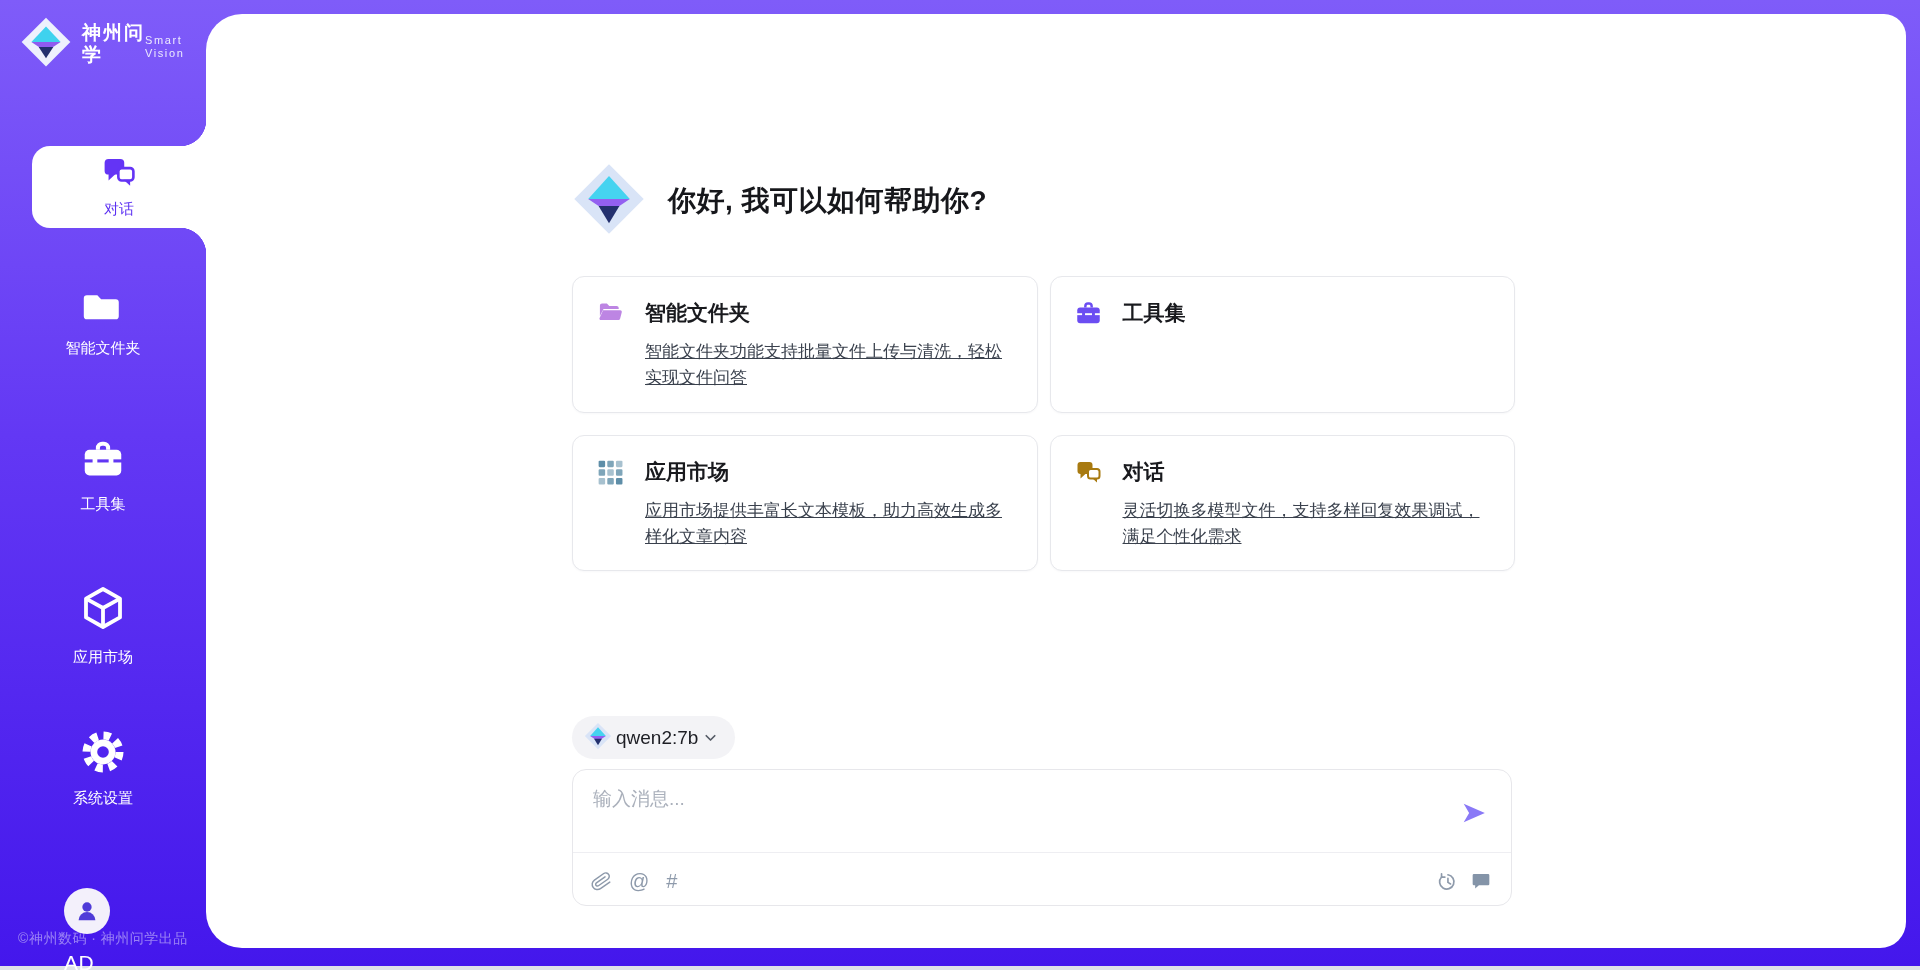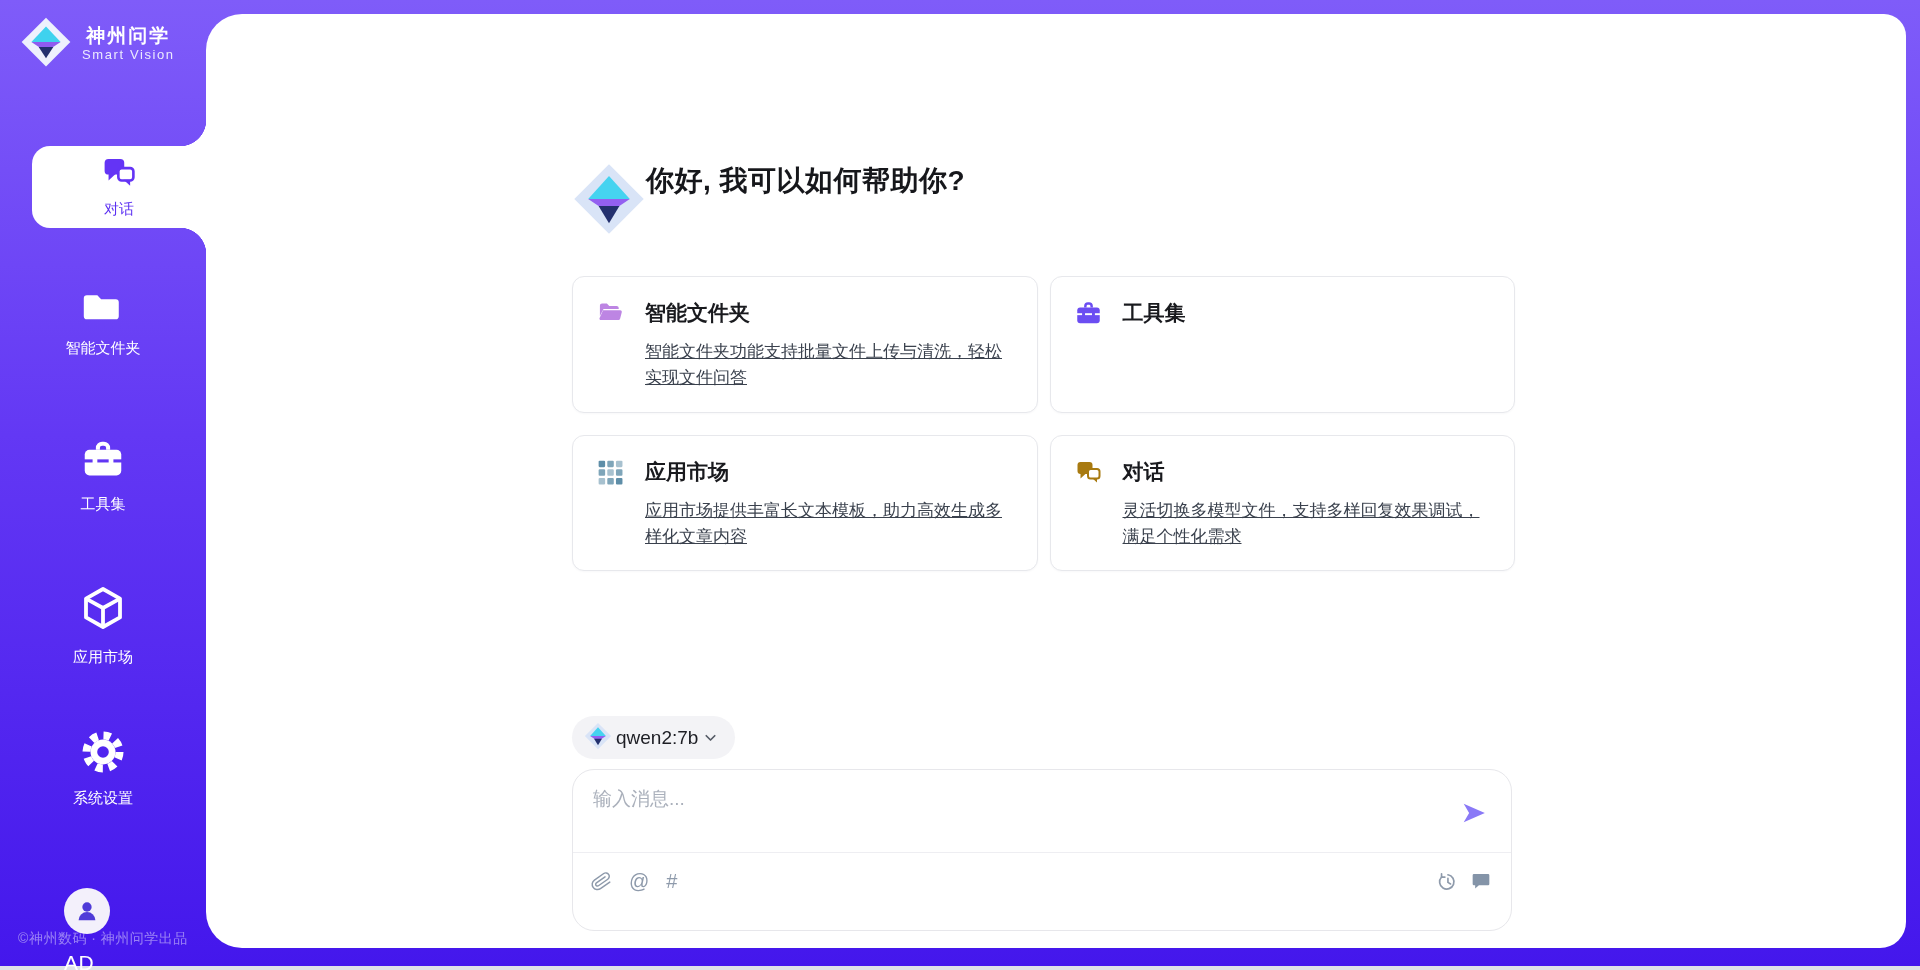--- a/index.html
+++ b/index.html
@@ -15,23 +15,23 @@
     background:linear-gradient(180deg,#7f5cf9 0%,#6338f4 45%,#4417ec 100%);
   }
   
   .main{
     position:absolute;left:206px;top:14px;right:14px;bottom:18px;
     background:#ffffff;border-radius:36px 22px 26px 36px;
   }
   
   .sidebar{position:absolute;left:0;top:0;width:206px;height:966px;}
   .logo{position:absolute;left:20px;top:16px;display:flex;align-items:center;gap:10px;}
-  .logo-text{display:flex;flex-direction:column;line-height:1.15;align-items:center;}
+  .logo-text{display:flex;flex-direction:row;line-height:1.15;}
   .logo-name{color:#fff;font-size:19px;font-weight:700;letter-spacing:2px;}
-  .logo-sub{color:#eceafe;font-size:13px;letter-spacing:1.6px;margin-top:1px;}
+  .logo-sub{color:#eceafe;font-size:11px;letter-spacing:1.6px;margin-top:12px;}
 
   .nav-item{
     position:absolute;left:0;width:206px;display:flex;flex-direction:column;
     align-items:center;cursor:pointer;
   }
   .nav-label{color:#fff;font-size:15px;margin-top:11px;}
 
   .nav-active{
     position:absolute;left:32px;top:146px;width:174px;height:82px;
     background:#fff;border-radius:18px 0 0 18px;
@@ -50,21 +50,21 @@
 
   .user-row{position:absolute;left:64px;top:888px;display:flex;align-items:flex-start;gap:17px;cursor:pointer;flex-direction:column;}
   .avatar{width:46px;height:46px;border-radius:50%;background:#f3f0fb;display:flex;align-items:center;justify-content:center;}
   .user-initials{color:#fff;font-size:21px;letter-spacing:.5px;}
   .side-footer{
     position:absolute;left:0;top:930px;width:206px;text-align:center;
     color:rgba(255,255,255,.45);font-size:14px;letter-spacing:.5px;white-space:nowrap;
   }
 
   
-  .greeting{position:absolute;left:366px;top:148px;display:flex;align-items:flex-start;}
+  .greeting{position:absolute;left:366px;top:148px;display:flex;align-items:center;gap:22px;}
   .greeting-title{font-size:28px;font-weight:700;color:#16171b;letter-spacing:.5px;}
 
   
   .cards{
     position:absolute;left:366px;top:262px;width:943px;
     display:grid;grid-template-columns:1fr 1fr;column-gap:12px;row-gap:22px;
   }
   .card{
     background:#fff;border:1px solid #e7e8ec;border-radius:12px;
     min-height:86px;padding:22px 24px 20px 24px;cursor:pointer;
@@ -76,22 +76,22 @@
   .card-desc{grid-column:2;grid-row:2;font-size:17px;color:#3a414d;line-height:1.55;text-decoration:underline;}
 
   
   .model-pill{
     position:absolute;left:366px;top:702px;height:43px;
     display:inline-flex;align-items:center;gap:4px;
     background:#f3f3f6;border-radius:22px;padding:0 16px 0 12px;cursor:pointer;
   }
   .model-label{font-size:19px;color:#1d1e24;}
   .composer{
-    position:absolute;left:366px;top:755px;width:940px;height:162px;
-    border:1.5px solid #e7e7eb;border-radius:22px;background:#fff;box-sizing:border-box;
+    position:absolute;left:366px;top:755px;width:940px;height:137px;
+    border:1.5px solid #e7e7eb;border-radius:14px;background:#fff;box-sizing:border-box;
   }
   .composer textarea{
     position:absolute;left:18px;top:14px;right:62px;height:56px;
     border:none;outline:none;resize:none;background:transparent;
     font-family:"Liberation Sans","DejaVu Sans",sans-serif;
     font-size:19px;color:#2a2d33;
   }
   .composer textarea::placeholder{color:#aab0bb;}
   .send-btn{position:absolute;right:24px;top:30px;width:26px;height:26px;cursor:pointer;}
   .composer-divider{position:absolute;left:0;right:0;top:82px;border-top:1px solid #eeeef2;}

